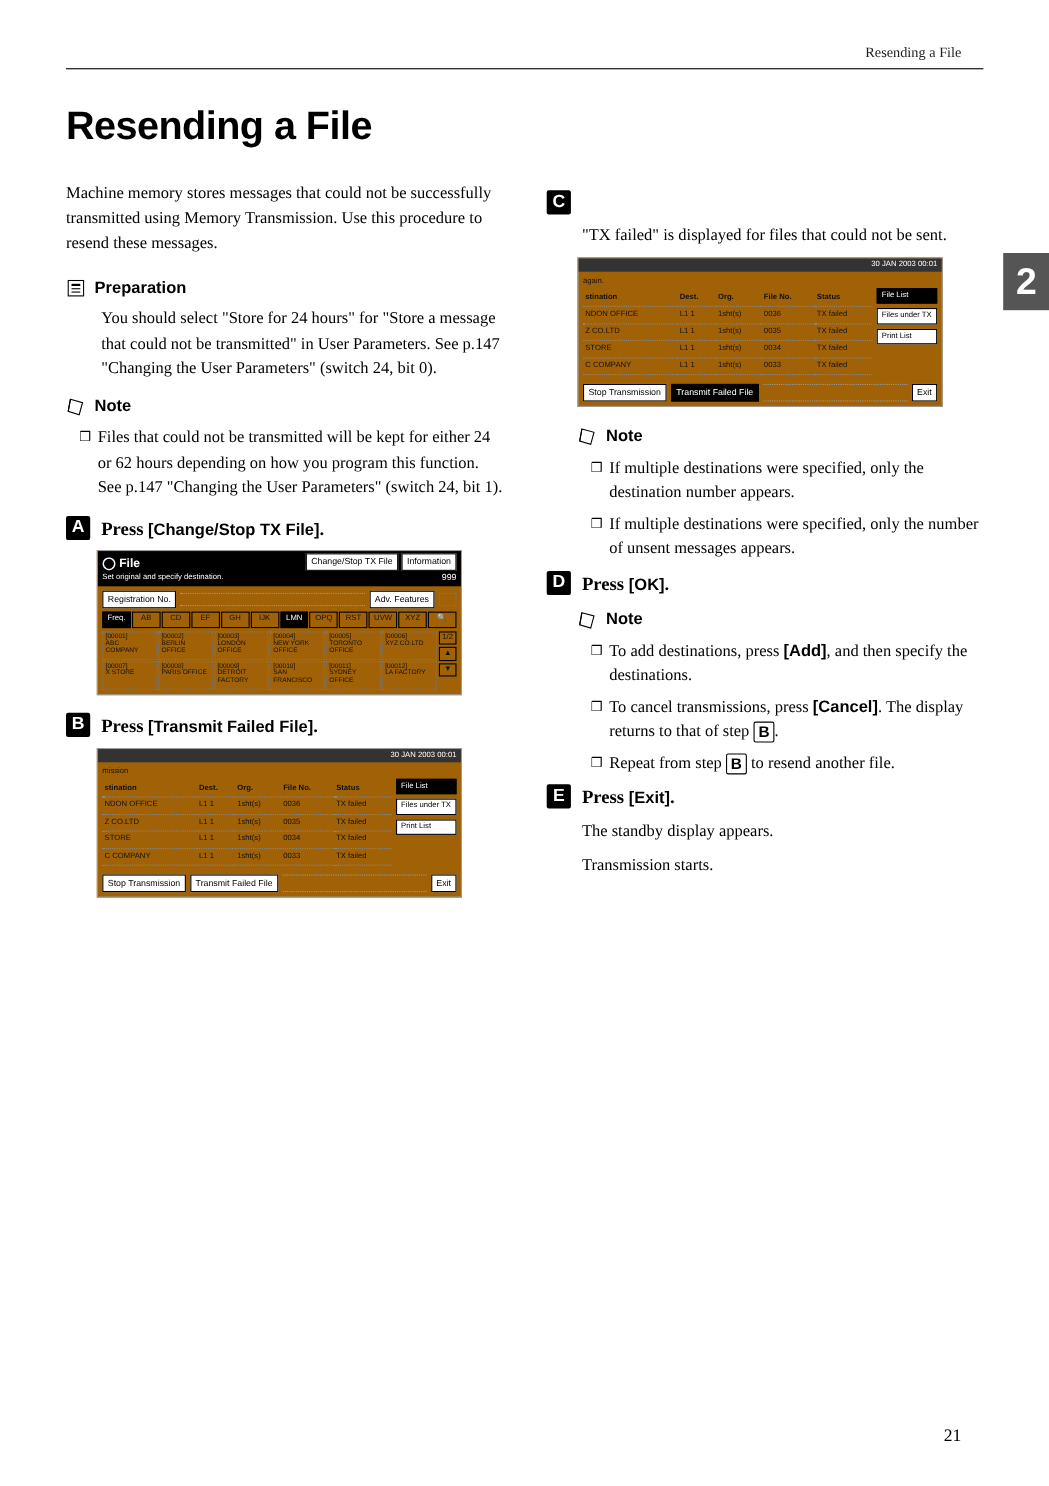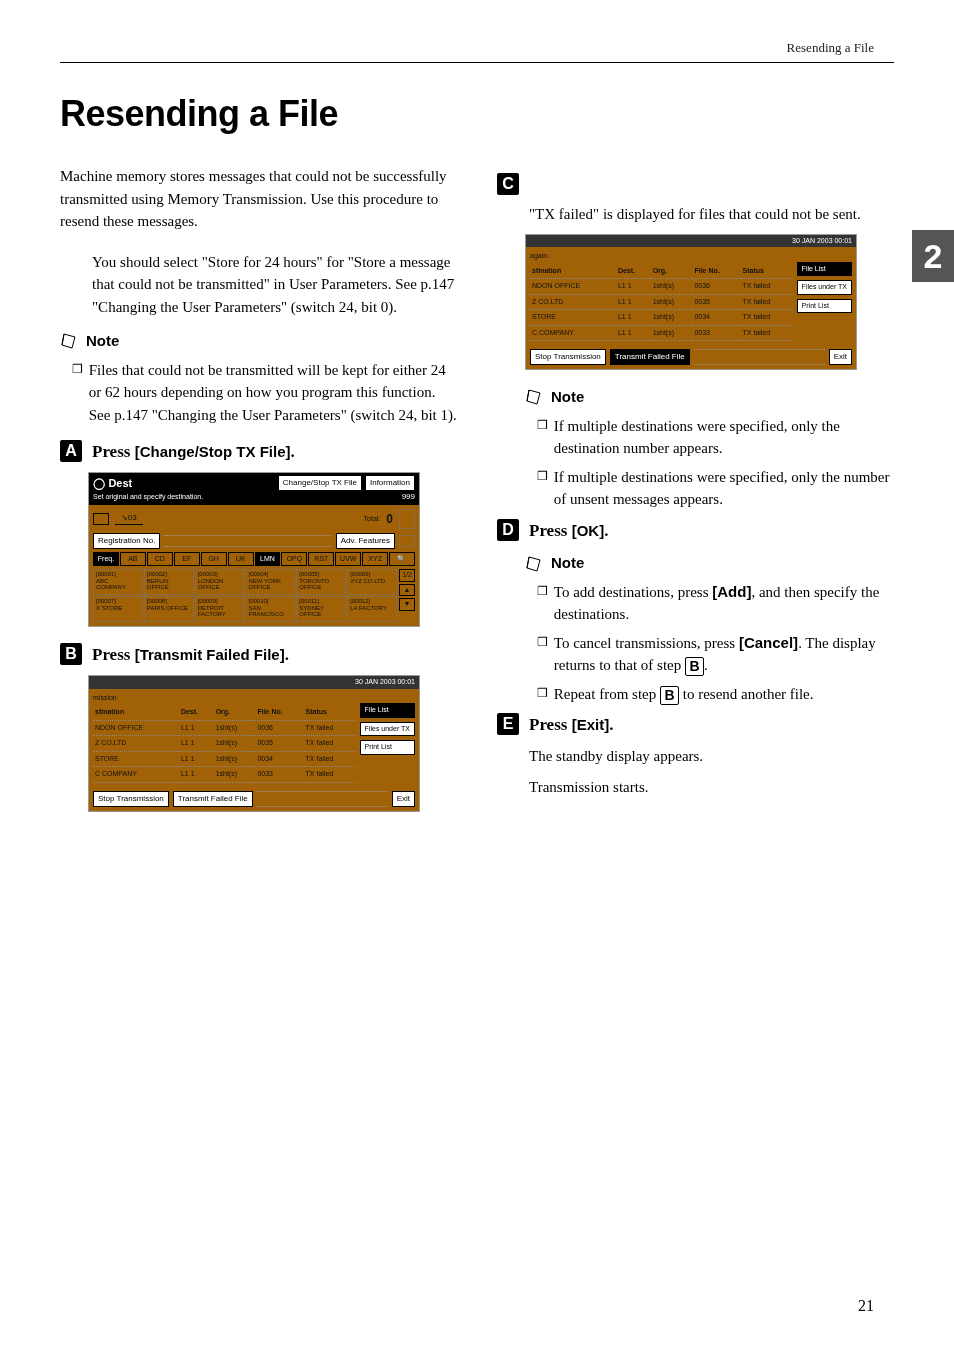--- a/index.html
+++ b/index.html
@@ -67,20 +67,31 @@
 
 <h1 class="title">Resending a File</h1>
 
 <div class="page-tab">2</div>
 
 <div class="columns">
 
   <div class="col">
     <div class="intro">Machine memory stores messages that could not be successfully transmitted using Memory Transmission. Use this procedure to resend these messages.</div>
 
+    <div class="section-label">
+      <span class="icon-box prep-icon">
+        <svg viewBox="0 0 16 16">
+            <rect x="1" y="1" width="14" height="14" fill="none" stroke="#000"></rect>
+            <rect x="4" y="4" width="8" height="2" fill="#000"></rect>
+            <rect x="4" y="8" width="8" height="1" fill="#000"></rect>
+            <rect x="4" y="11" width="8" height="1" fill="#000"></rect>
+          </svg>
+      </span>
+      <span>Preparation</span>
+    </div>
     <div class="indent-block">You should select "Store for 24 hours" for "Store a message that could not be transmitted" in User Parameters. See p.147 "Changing the User Parameters" (switch 24, bit 0).</div>
 
     <div class="section-label">
       <span class="icon-box note-icon">
         <svg viewBox="0 0 16 16">
             <path d="M3 1 L14 4 L11 15 L1 12 Z" fill="none" stroke="#000"></path>
             <path d="M3 1 L1 12" stroke="#000"></path>
           </svg>
       </span>
       <span>Note</span>
@@ -95,39 +106,32 @@
     <div class="step">
       <div class="step-num">A</div>
       <div class="step-text">
         <span>Press </span><span class="ui-label">[Change/Stop TX File]</span><span>.</span>
       </div>
     </div>
 
     <div class="screenshot">
       <div class="ss-bar">
         <div>
-          <span class="ready">◯ <span>Dest</span></span>
+          <span class="ready">◯ <span>File</span></span>
           <div style="font-size:7px;">Set original and specify destination.</div>
         </div>
         <div style="display:flex;gap:3px;align-items:flex-start;">
           <span class="ss-btn">Change/Stop TX File</span>
           <div style="text-align:right;">
             <span class="ss-btn">Information</span>
             <div style="color:#fff;font-size:8px;">999</div>
           </div>
         </div>
       </div>
       <div class="ss-body">
-        <div class="ss-numpad">
-          <span class="ss-phone"></span>
-          <span style="border-bottom:1px solid #000;padding:0 6px;">↘<span>03</span></span>
-          <span style="margin-left:auto;font-size:7px;">Total:</span>
-          <span style="font-size:12px;font-weight:bold;">0</span>
-          <span style="border:1px dotted #777;width:14px;height:18px;"></span>
-        </div>
         <div class="ss-reg">
           <span class="ss-btn">Registration No.</span>
           <span style="flex:1;border-top:1px dotted #999;border-bottom:1px dotted #999;height:10px;"></span>
           <span class="ss-btn">Adv. Features</span>
           <span style="border:1px dotted #777;width:14px;height:10px;"></span>
         </div>
         <div class="ss-tabs">
           <span class="ss-tab active">Freq.</span>
           <span class="ss-tab">AB</span>
           <span class="ss-tab">CD</span>

